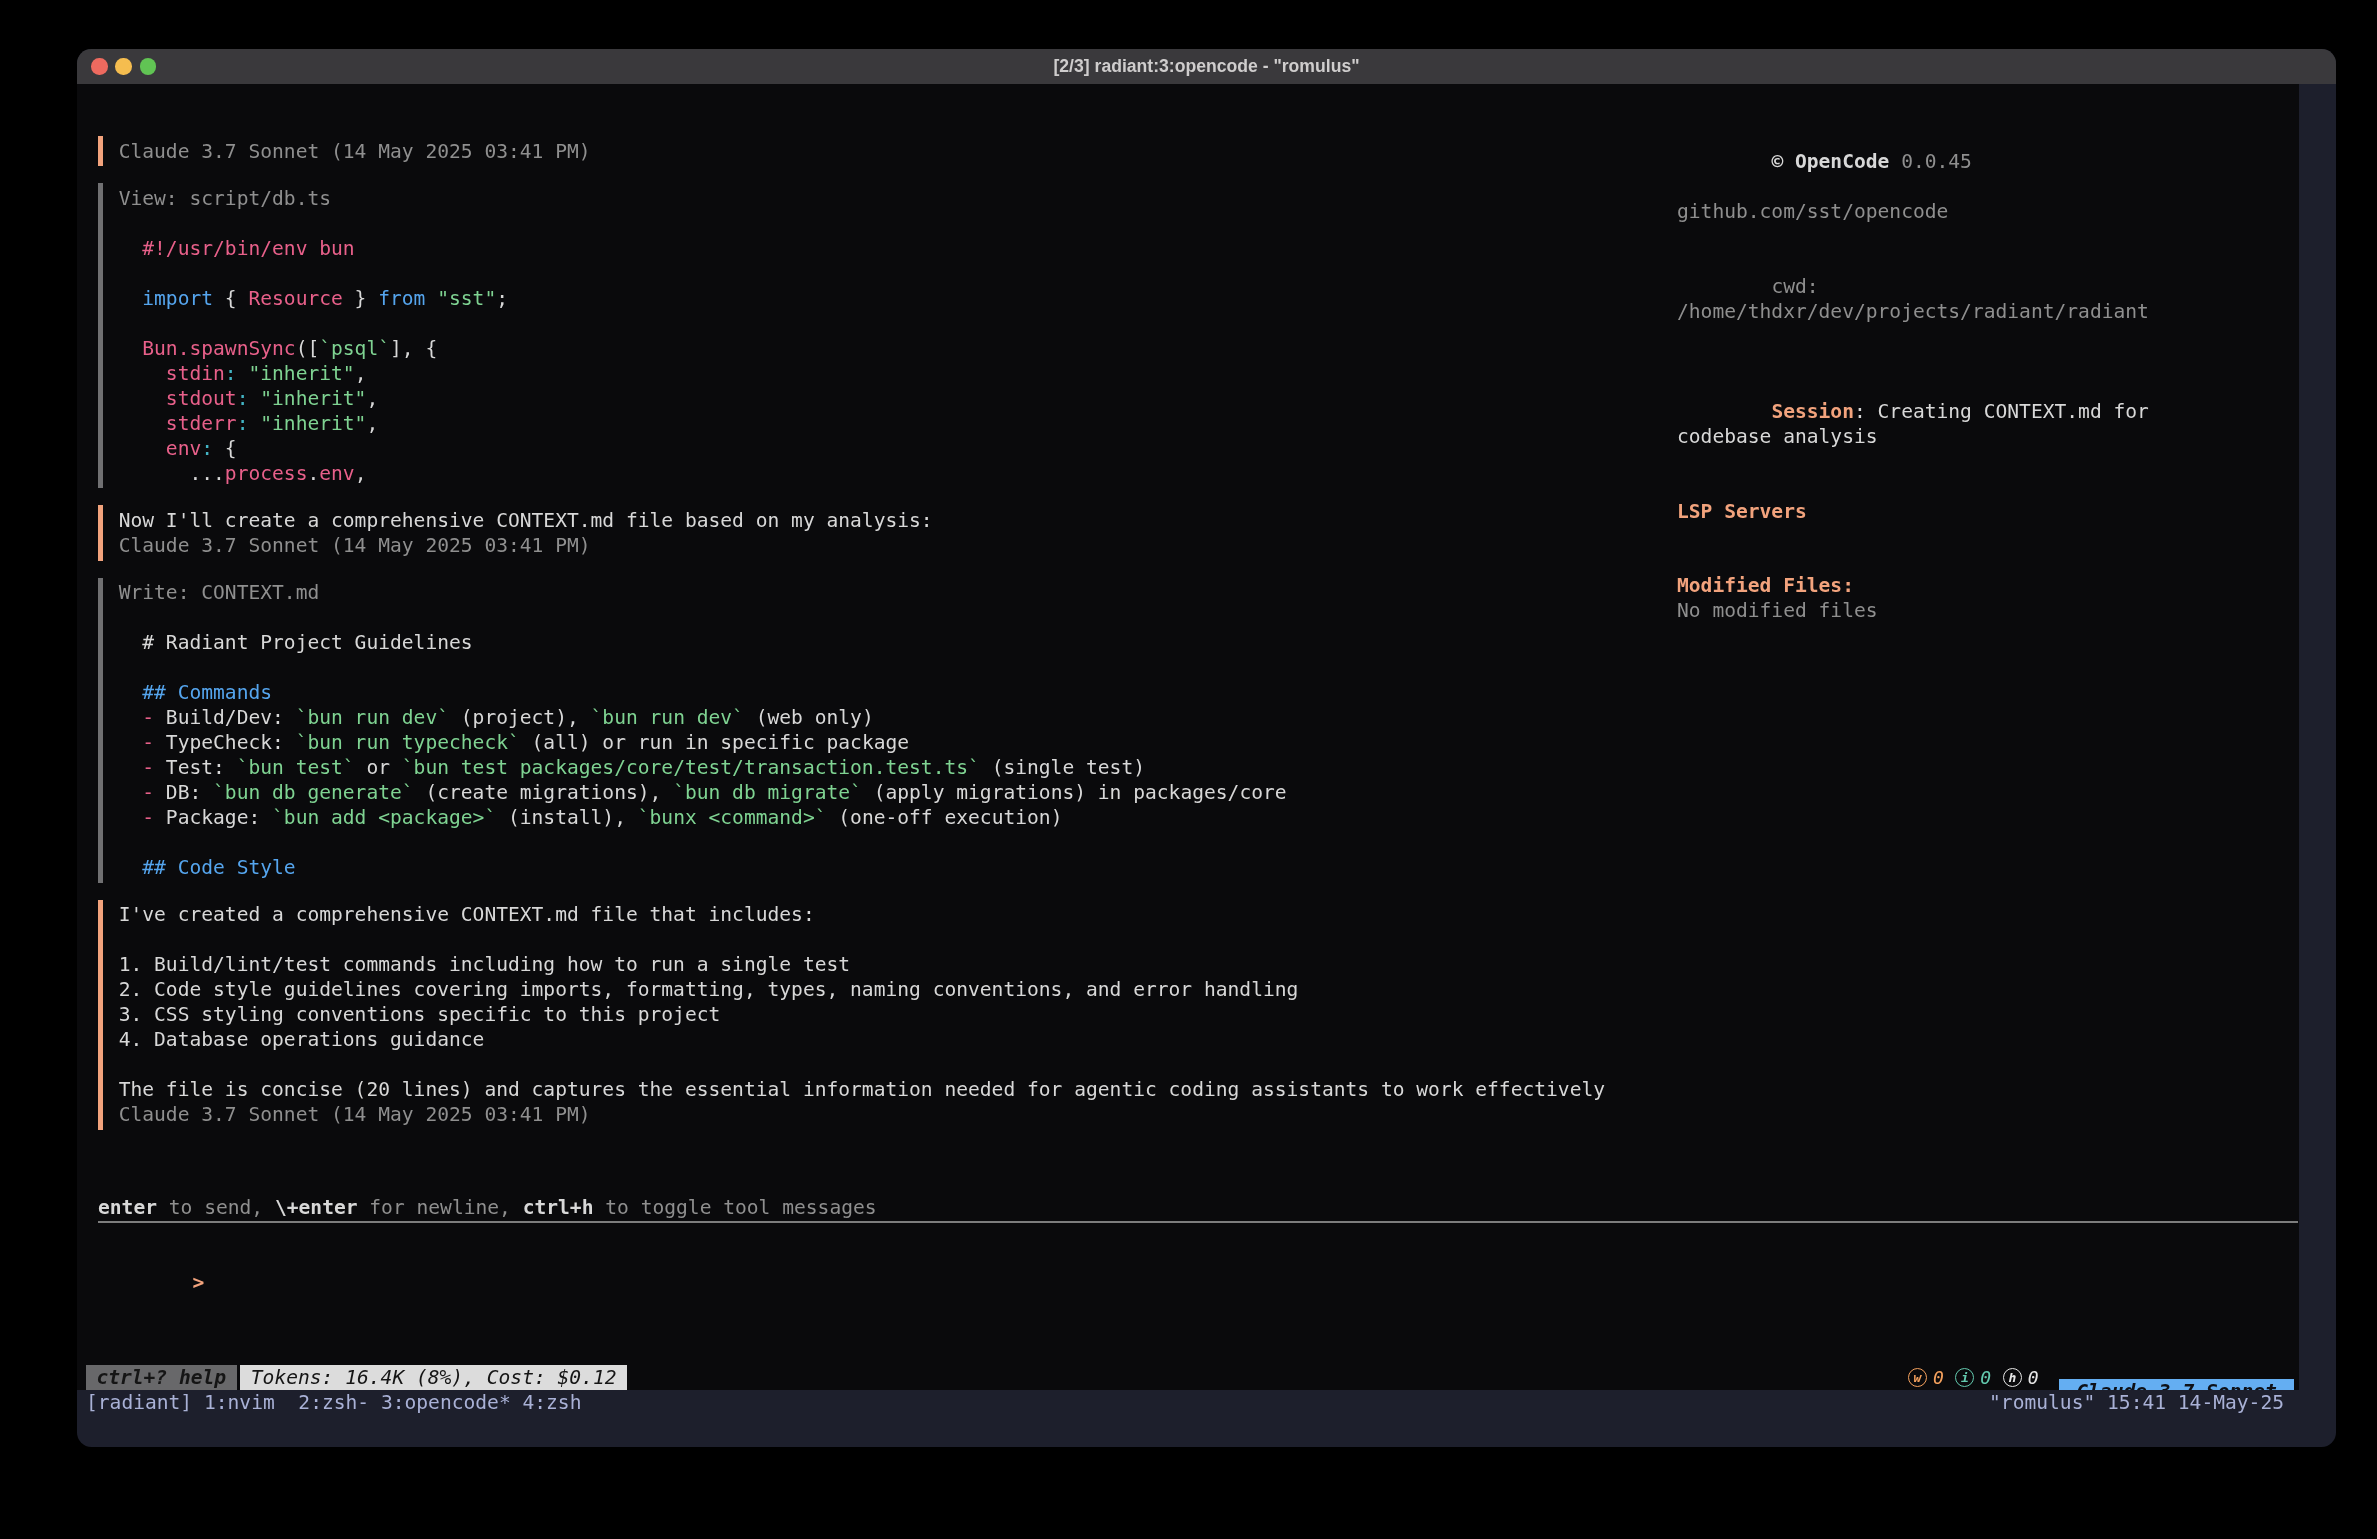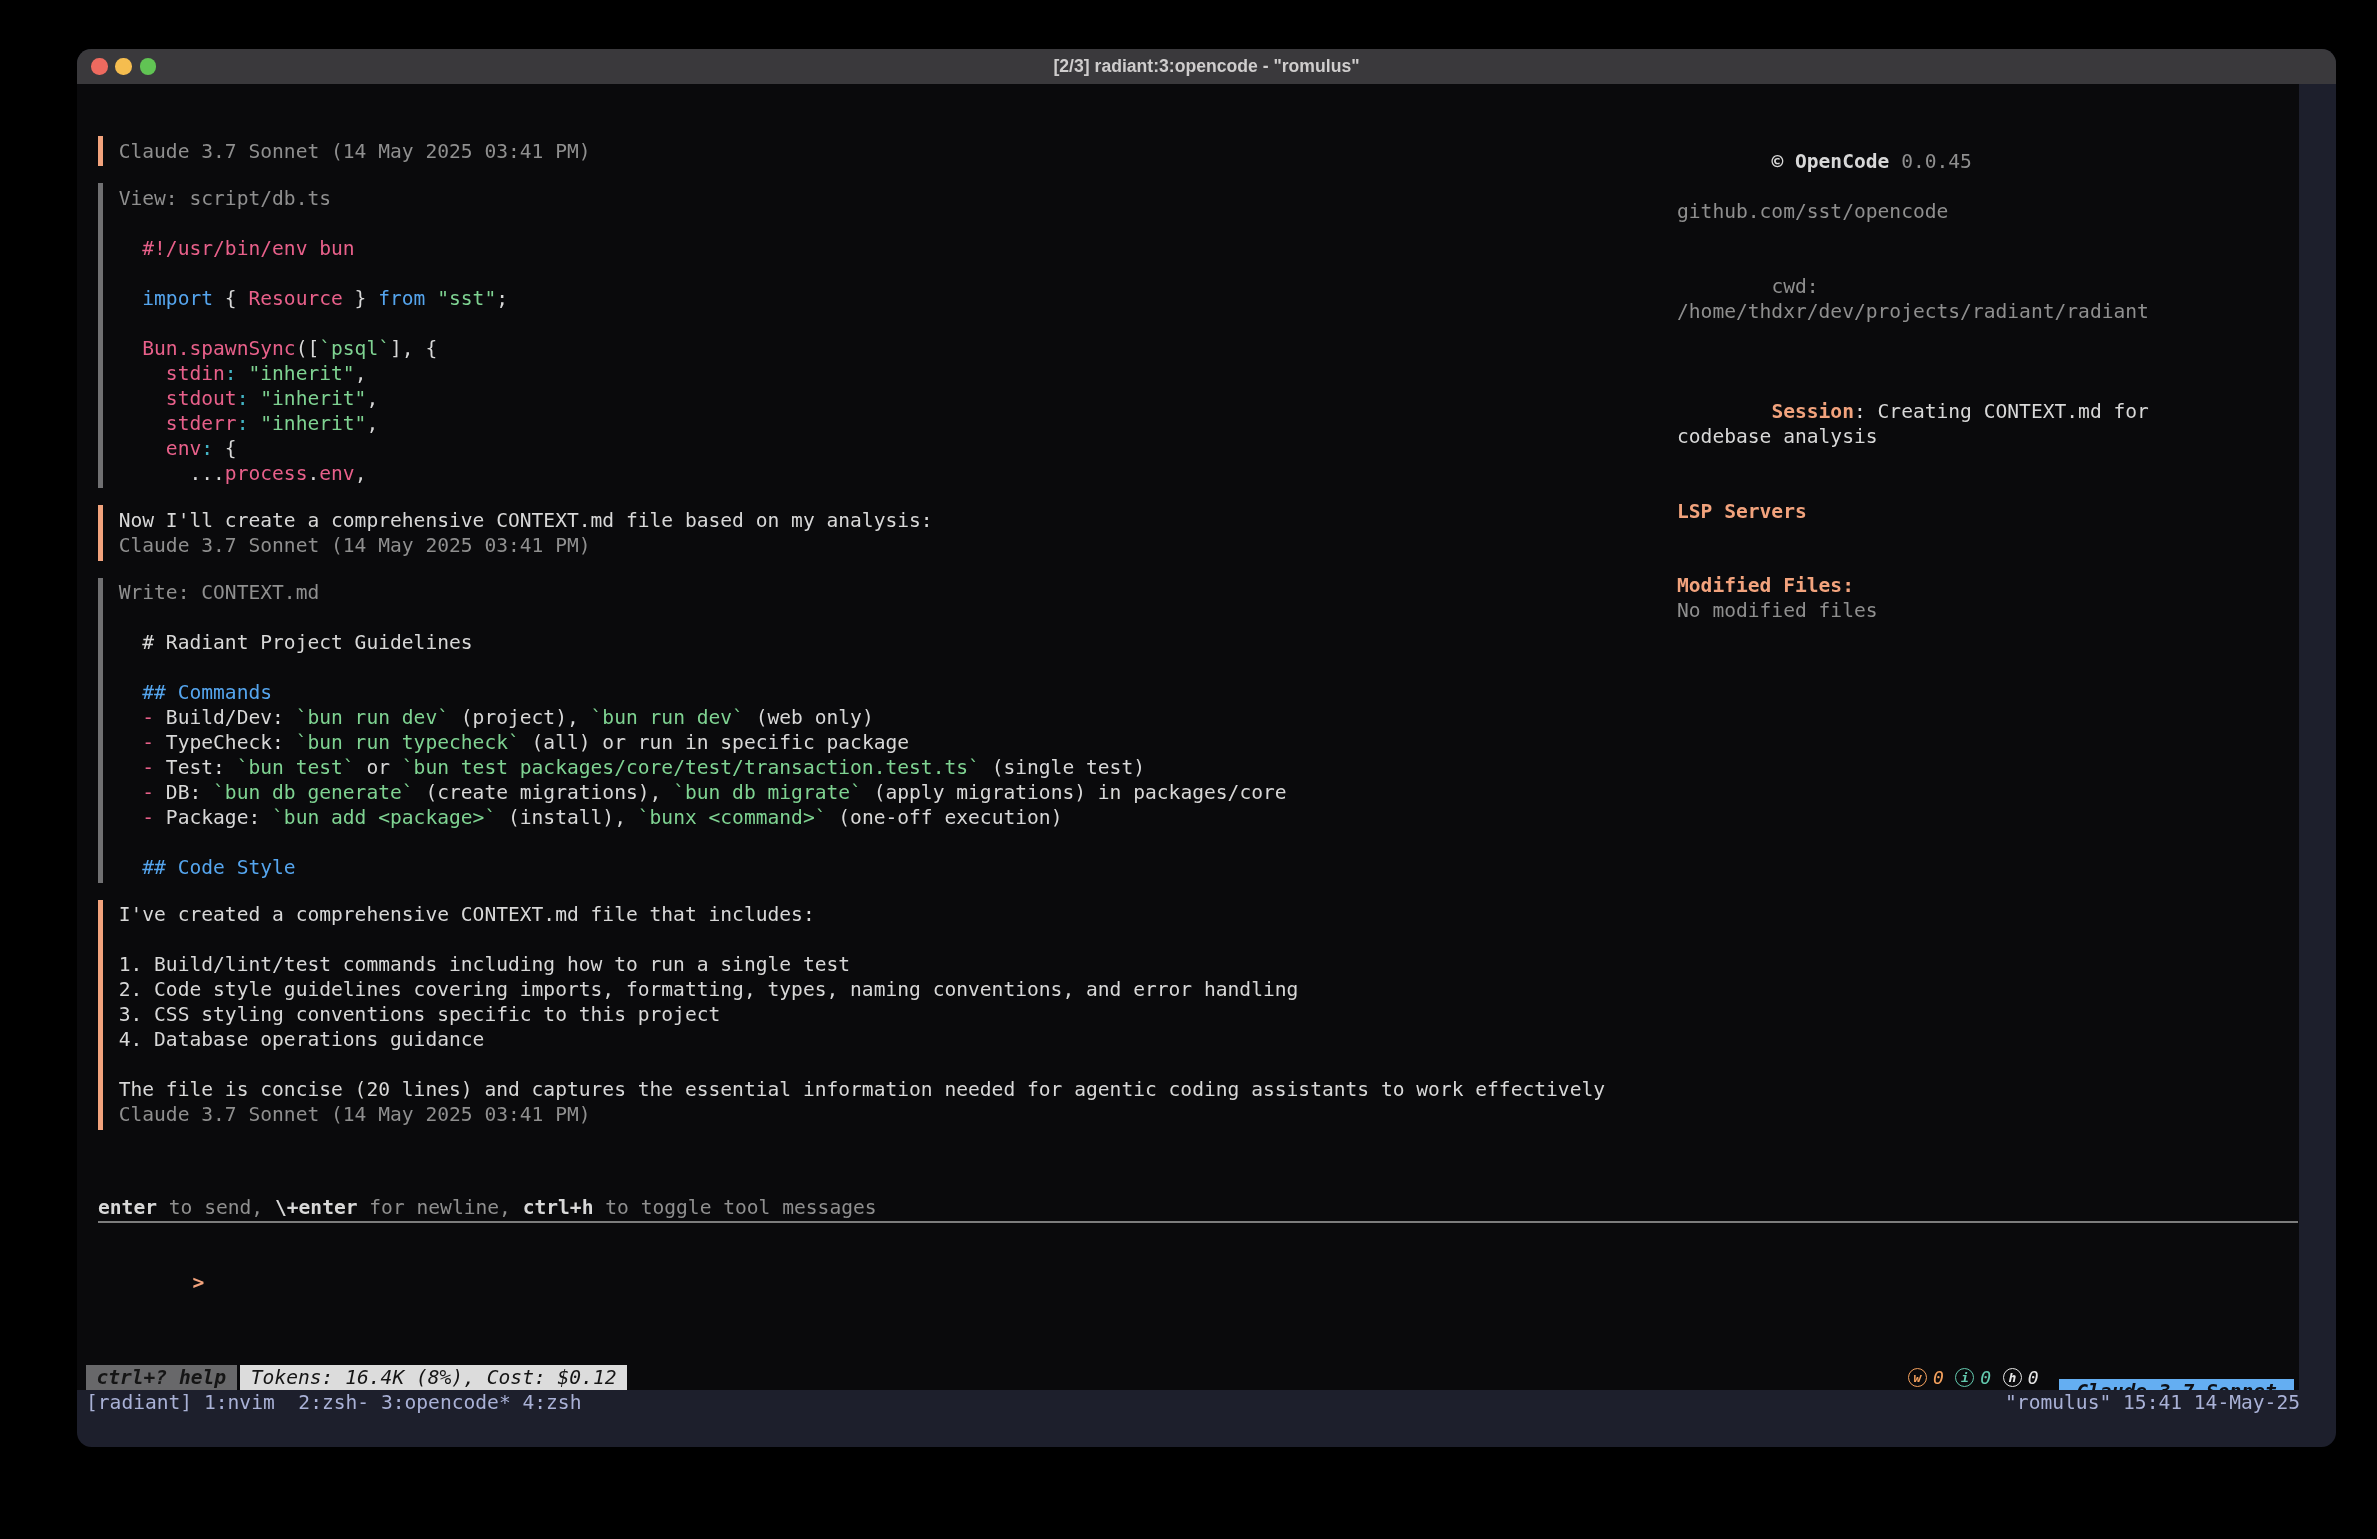--- a/index.html
+++ b/index.html
@@ -47,21 +47,21 @@
               font-size:13px;font-weight:bold;}
   .diag .cnt{font-size:18px;}
   .badge{height:25px;line-height:25px;padding:0 17px;background:var(--badge-bg);
          color:var(--badge-fg);font-weight:bold;margin-left:9px;white-space:pre;margin-top:28px;}
   .sidebar{position:absolute;left:1600px;top:40px;width:568px;}
   .sidebar .line{white-space:pre-wrap;}
   .mt1{margin-top:25px;} .mt2{margin-top:49px;}
   .bold{font-weight:bold;}
   .tmuxbar{position:absolute;left:0;top:1341px;width:2259px;height:25px;
            background:var(--win);display:flex;justify-content:space-between;
-           line-height:25px;color:var(--tmux-fg);padding:0 36px 0 9px;white-space:pre;}
+           line-height:25px;color:var(--tmux-fg);padding:0 52px 0 9px;white-space:pre;}
 </style>
 </head>
 <body>
 
 <div class="window">
   <div class="titlebar">
     <div class="lights">
       <span class="light red"></span>
       <span class="light yellow"></span>
       <span class="light green"></span>

